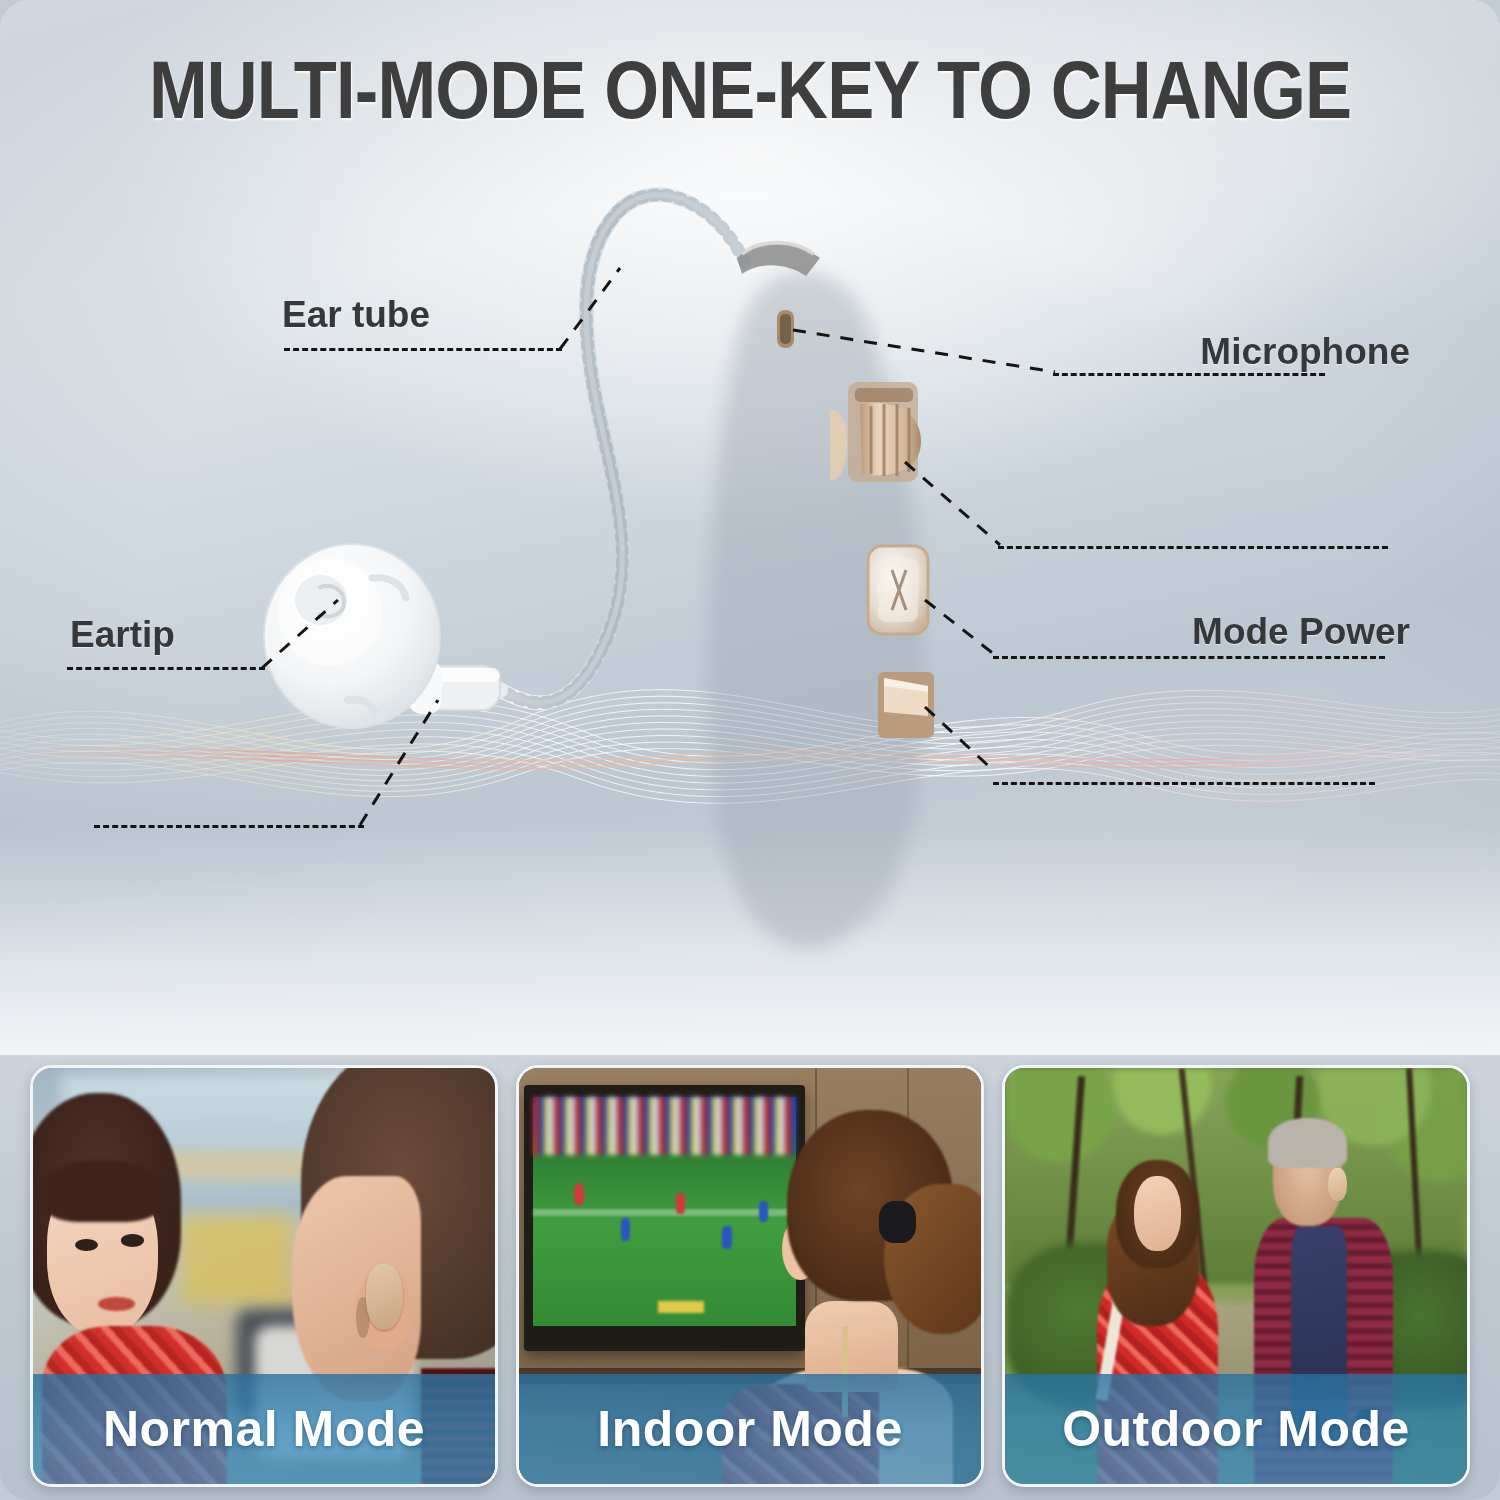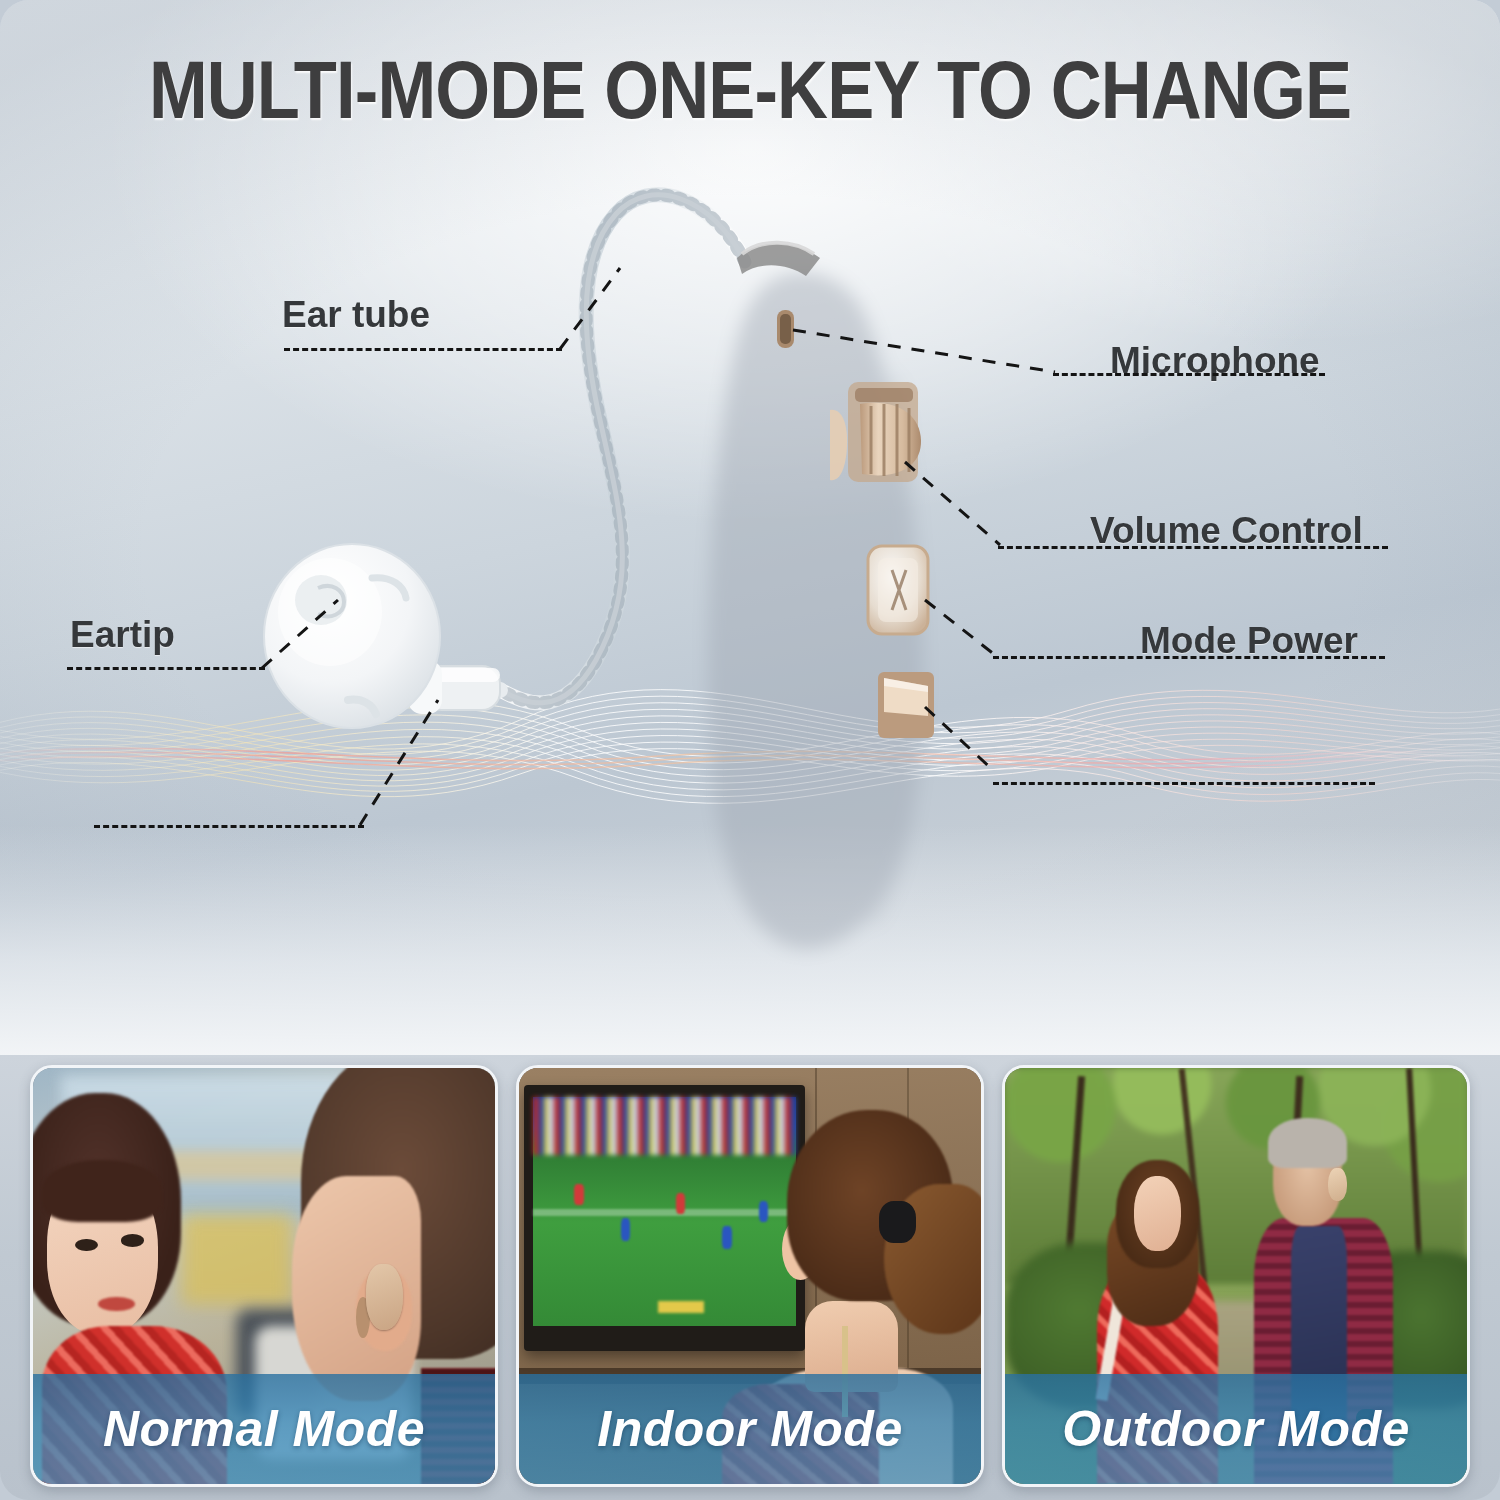--- a/index.html
+++ b/index.html
@@ -52,31 +52,30 @@
   .device-wrap{ position:absolute; left:0; top:0; width:1500px; height:1055px; }
 
   
   .callout { position:absolute; white-space:nowrap; }
   .callout .txt{
     font-size:37px; font-weight:bold; color:#35383b;
     line-height:44px; display:block;
     text-shadow:0 1px 1px rgba(255,255,255,.6);
   }
   .callout.left  .txt{ text-align:right; }
-  .callout.right .txt{ text-align:left;margin-top:9px; }
+  .callout.right .txt{ text-align:right; }
 
   .dash-h{
     position:absolute; height:0; border-top:3px dashed #141414;
   }
 
   
   .cards{
     position:absolute; left:0; top:1055px; width:1500px; height:445px;
     background:linear-gradient(180deg,#cdd4dc 0%, #c0c9d2 45%, #b9c2cc 100%);
-    font-style:italic;
   }
   .card{
     position:absolute; top:10px; width:468px; height:422px;
     border-radius:22px;
     border:3px solid #f2f5f8;
     overflow:hidden;
     box-shadow:0 4px 12px rgba(60,72,85,.28);
     background:#7d8a96;
   }
   .card.c1{ left:30px; }
@@ -397,23 +396,20 @@
       </div>
       <div class="dash-h" style="left:67px; top:667px; width:198px;"></div>
 
       <div class="dash-h" style="left:94px; top:825px; width:270px;"></div>
 
       <div class="callout right" style="left:1110px; top:330px; width:300px;">
         <span class="txt">Microphone</span>
       </div>
       <div class="dash-h" style="left:1053px; top:373px; width:272px;"></div>
 
-      <div class="callout right" style="left:1090px; top:500px; width:340px;">
-        <span class="txt">Volume Control</span>
-      </div>
       <div class="dash-h" style="left:998px; top:546px; width:390px;"></div>
 
       <div class="callout right" style="left:1140px; top:610px; width:270px;">
         <span class="txt">Mode Power</span>
       </div>
       <div class="dash-h" style="left:993px; top:656px; width:392px;"></div>
 
       <div class="dash-h" style="left:993px; top:782px; width:382px;"></div>
 
     </div>

